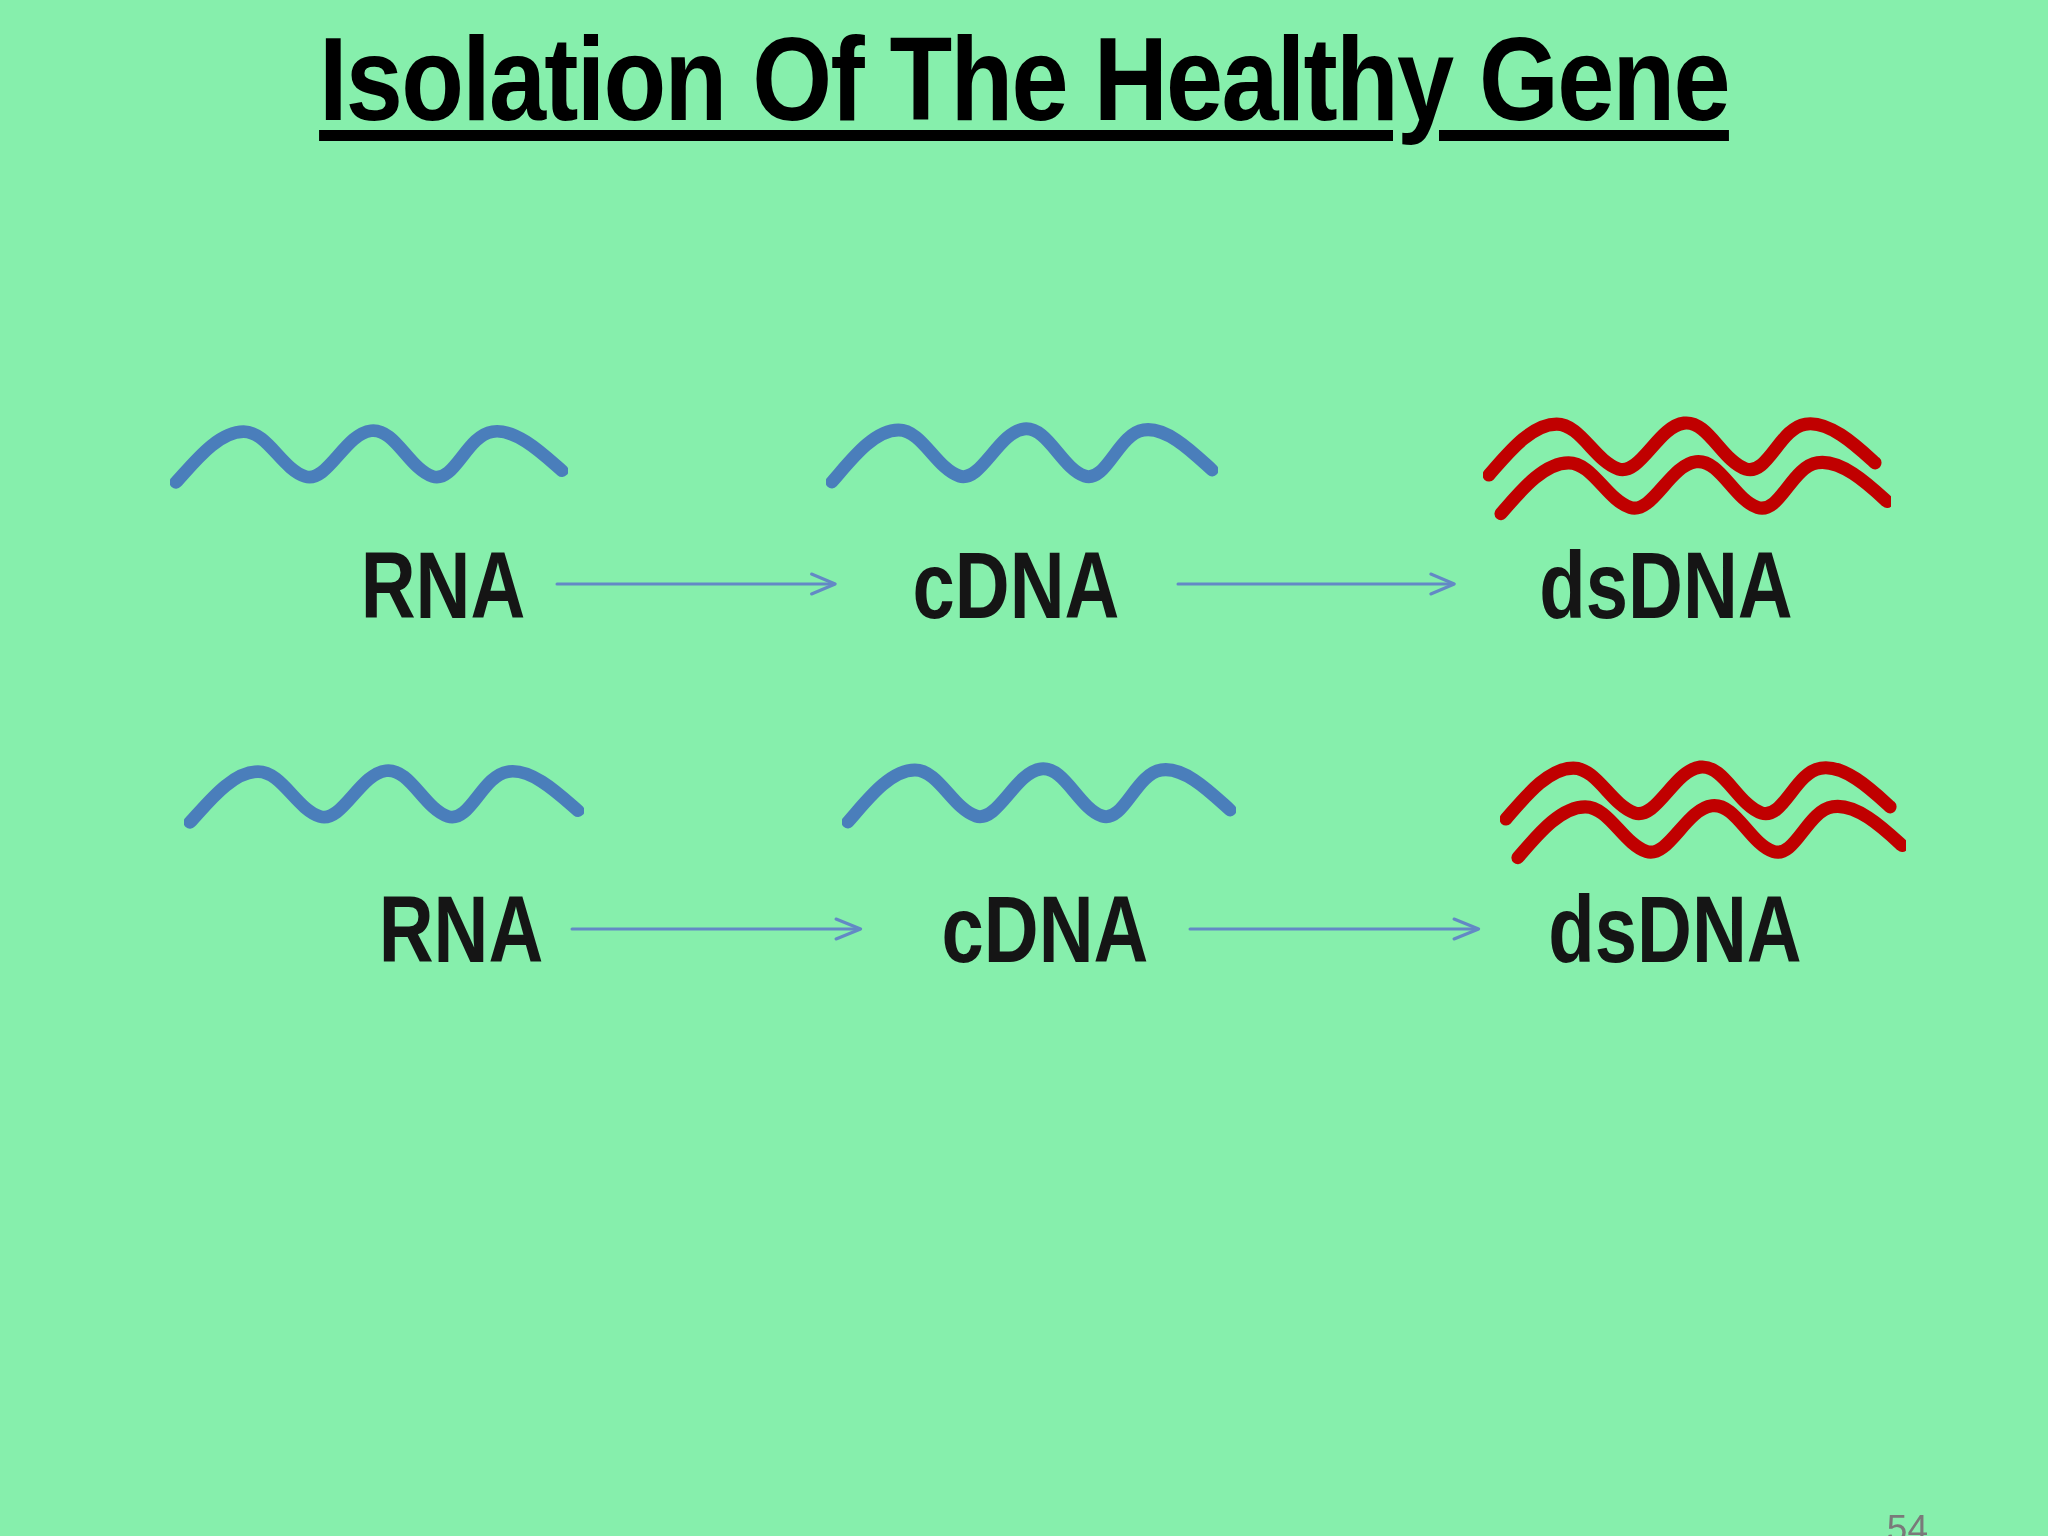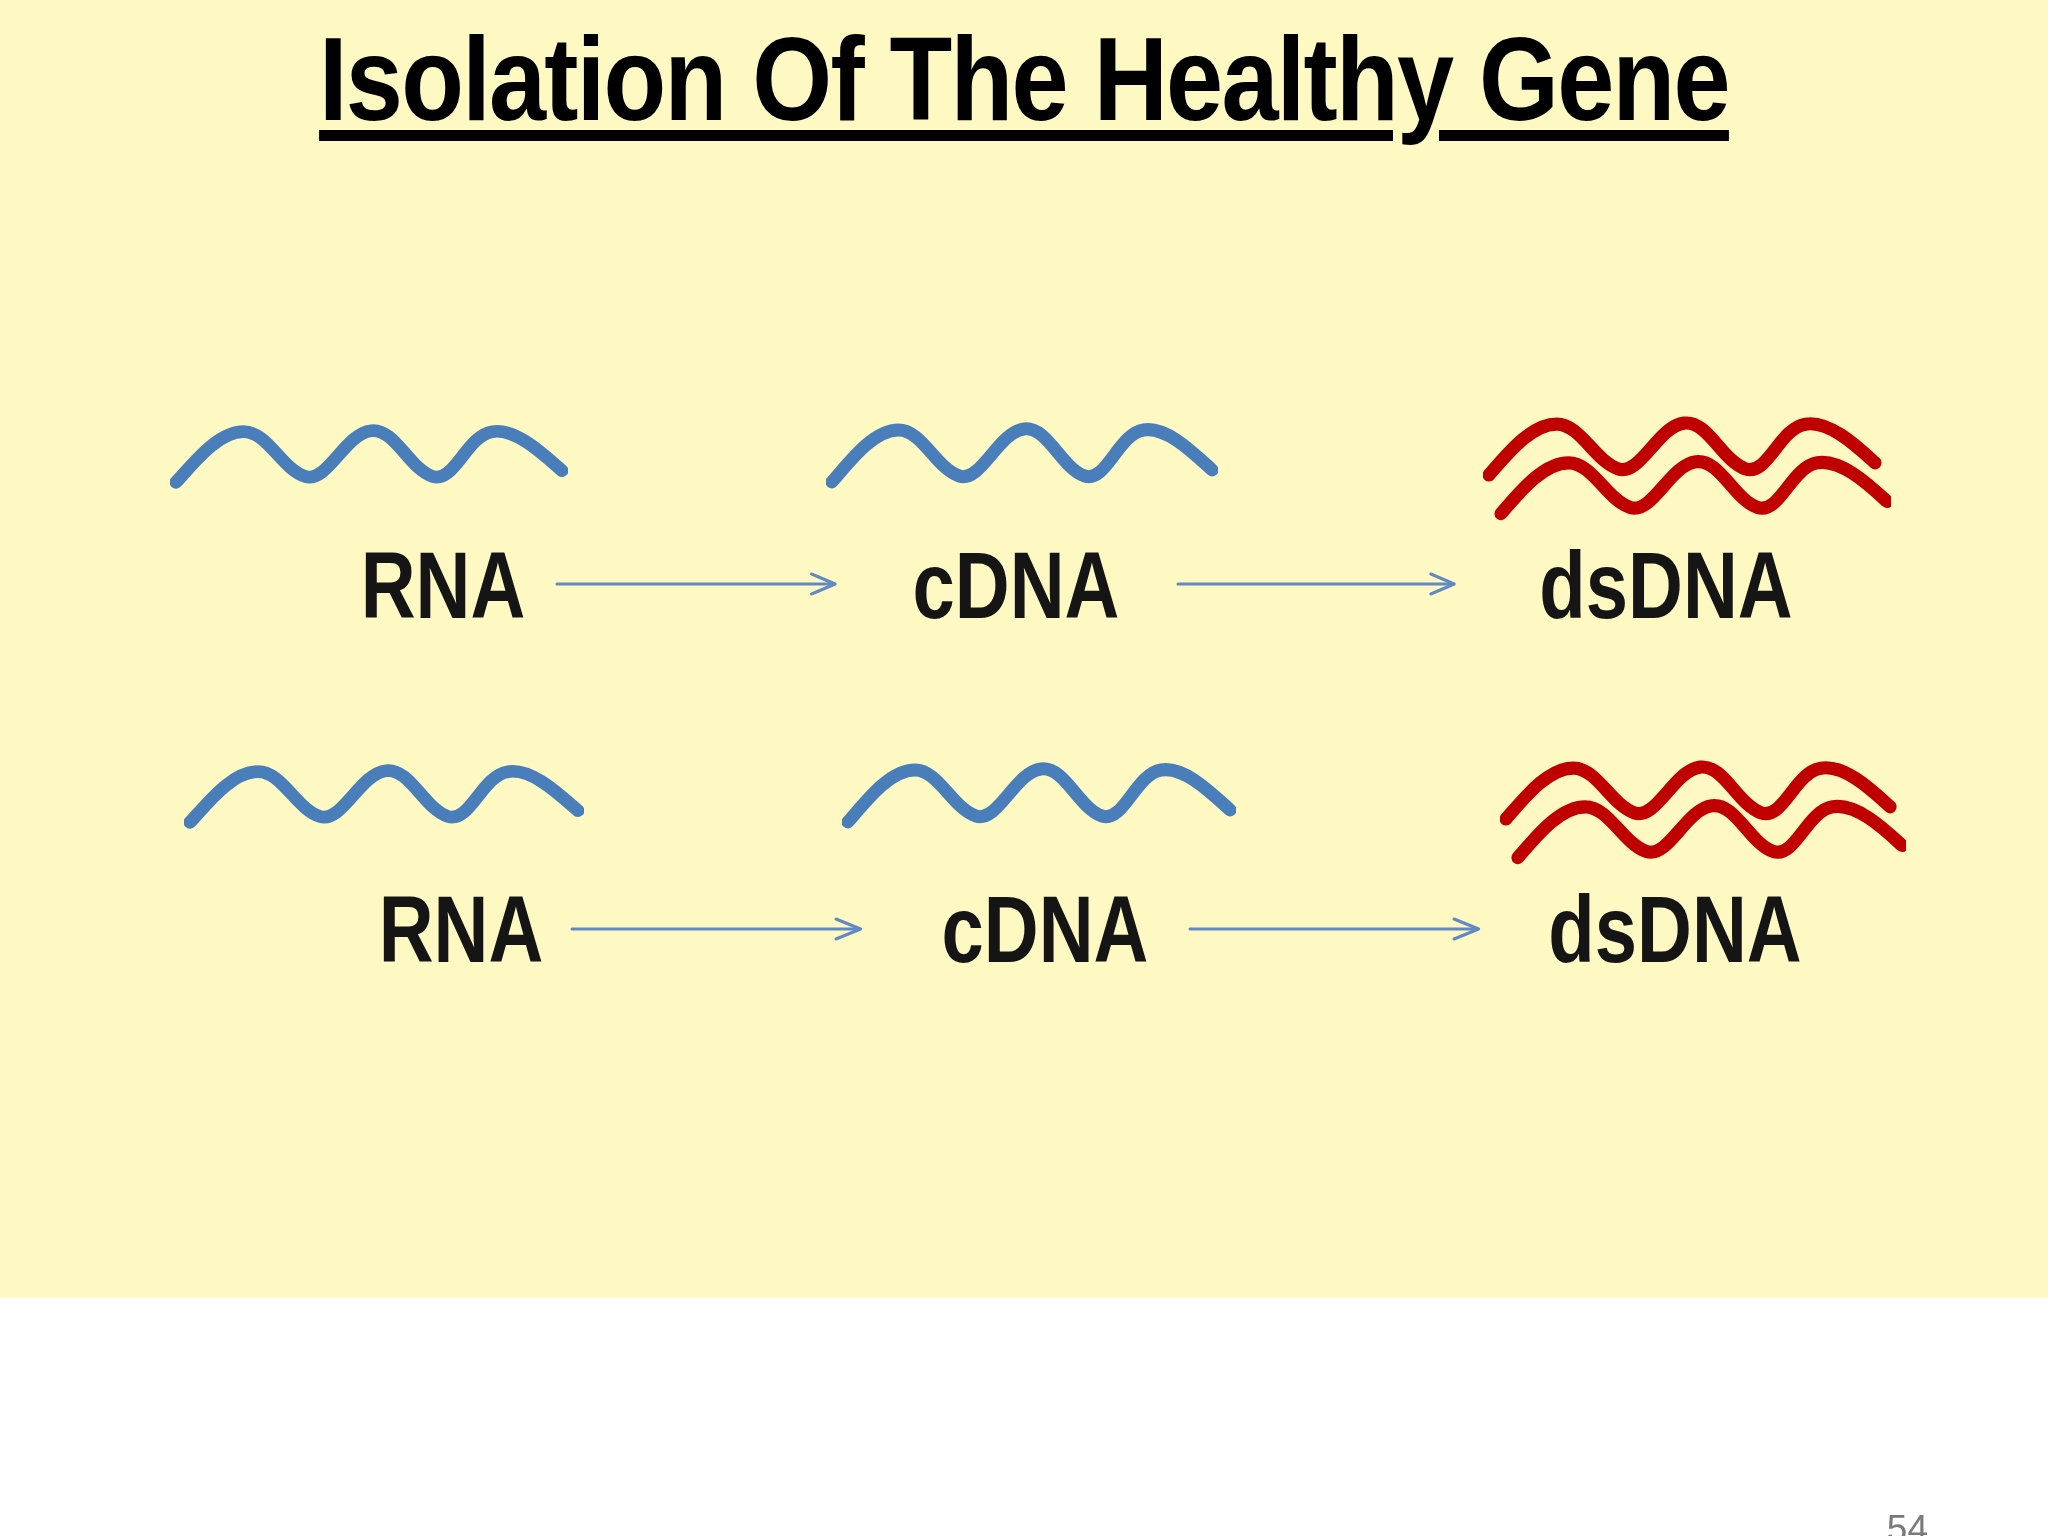--- a/index.html
+++ b/index.html
@@ -4,22 +4,22 @@
 <style>
   html,body{
     margin:0; padding:0;
     width:2048px; height:1536px;
     background:#ffffff;
     overflow:hidden;
     font-family:"Liberation Sans", sans-serif;
   }
   .stage{
     position:relative;
-    width:2048px; height:1298px;
-    background:#fef9c3;
+    width:2048px; height:1536px;
+    background:#86efac;
   }
   
   .slide-title{
     position:absolute;
     top:15px; left:50%;
     transform:translateX(-50%) scaleX(0.87);
     transform-origin:50% 50%;
     font-size:118px;
     font-weight:700;
     letter-spacing:-2px;

